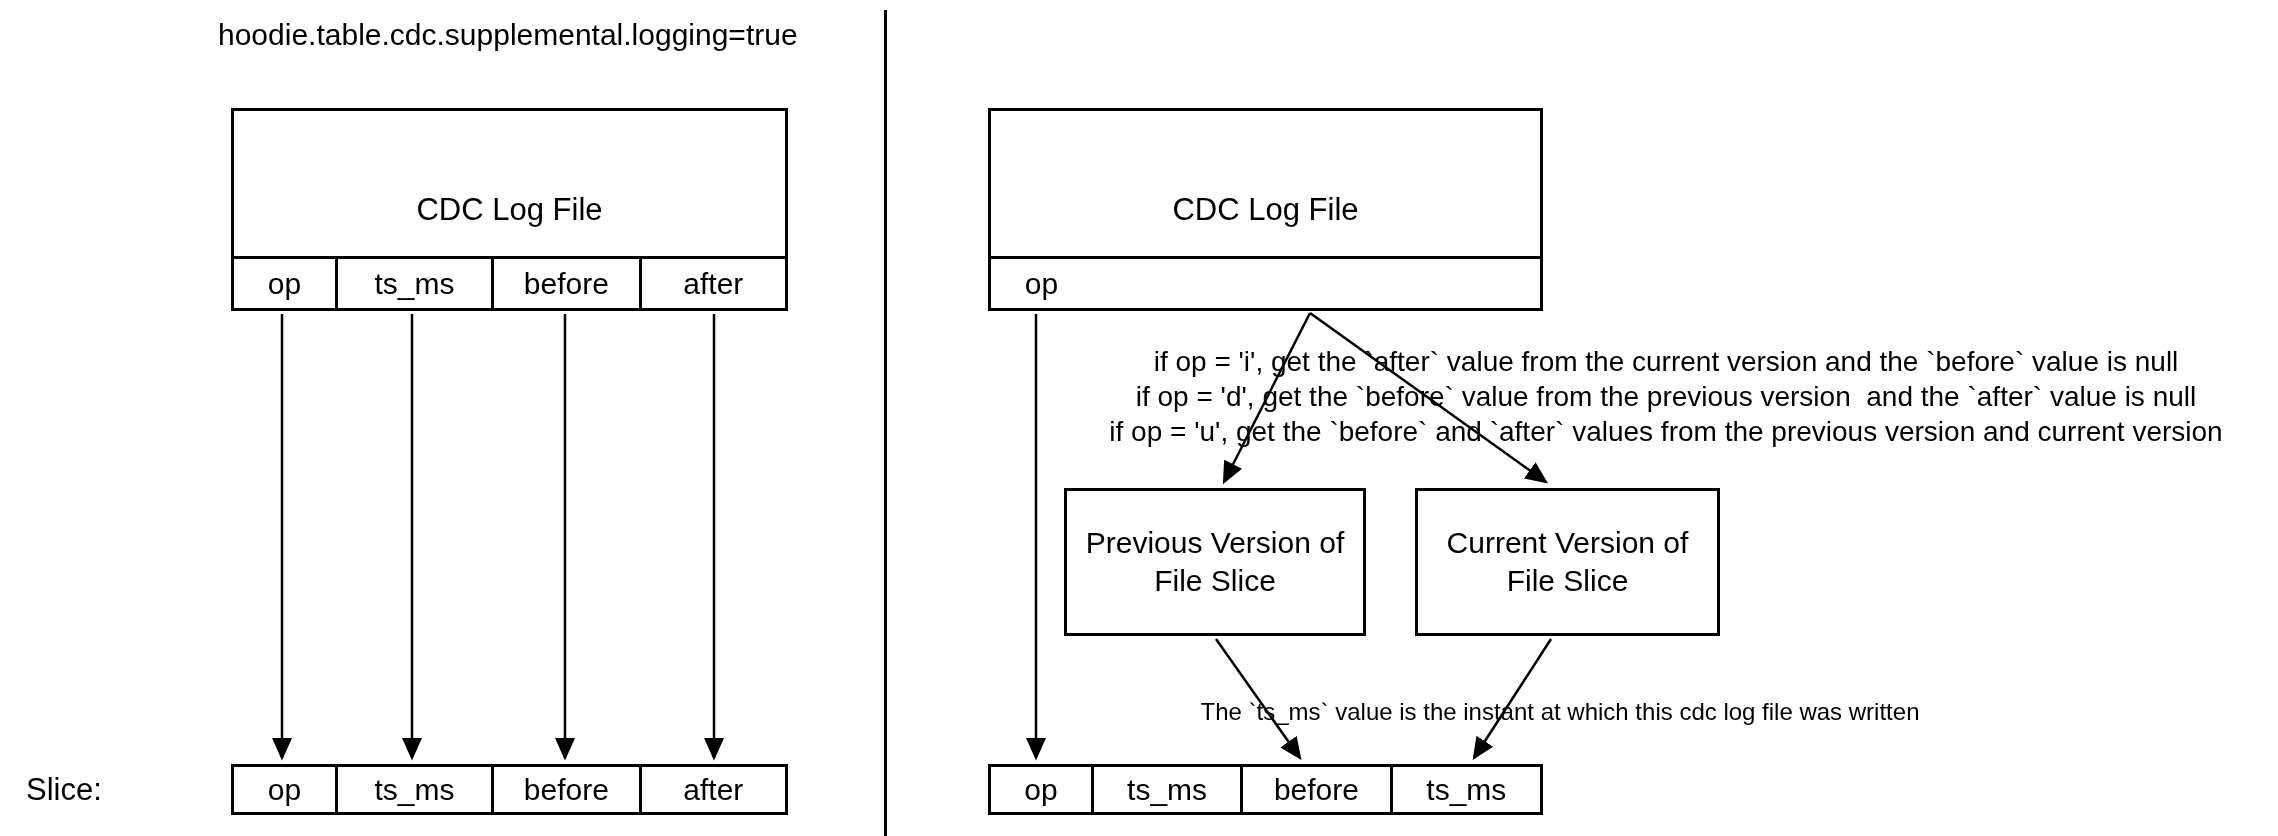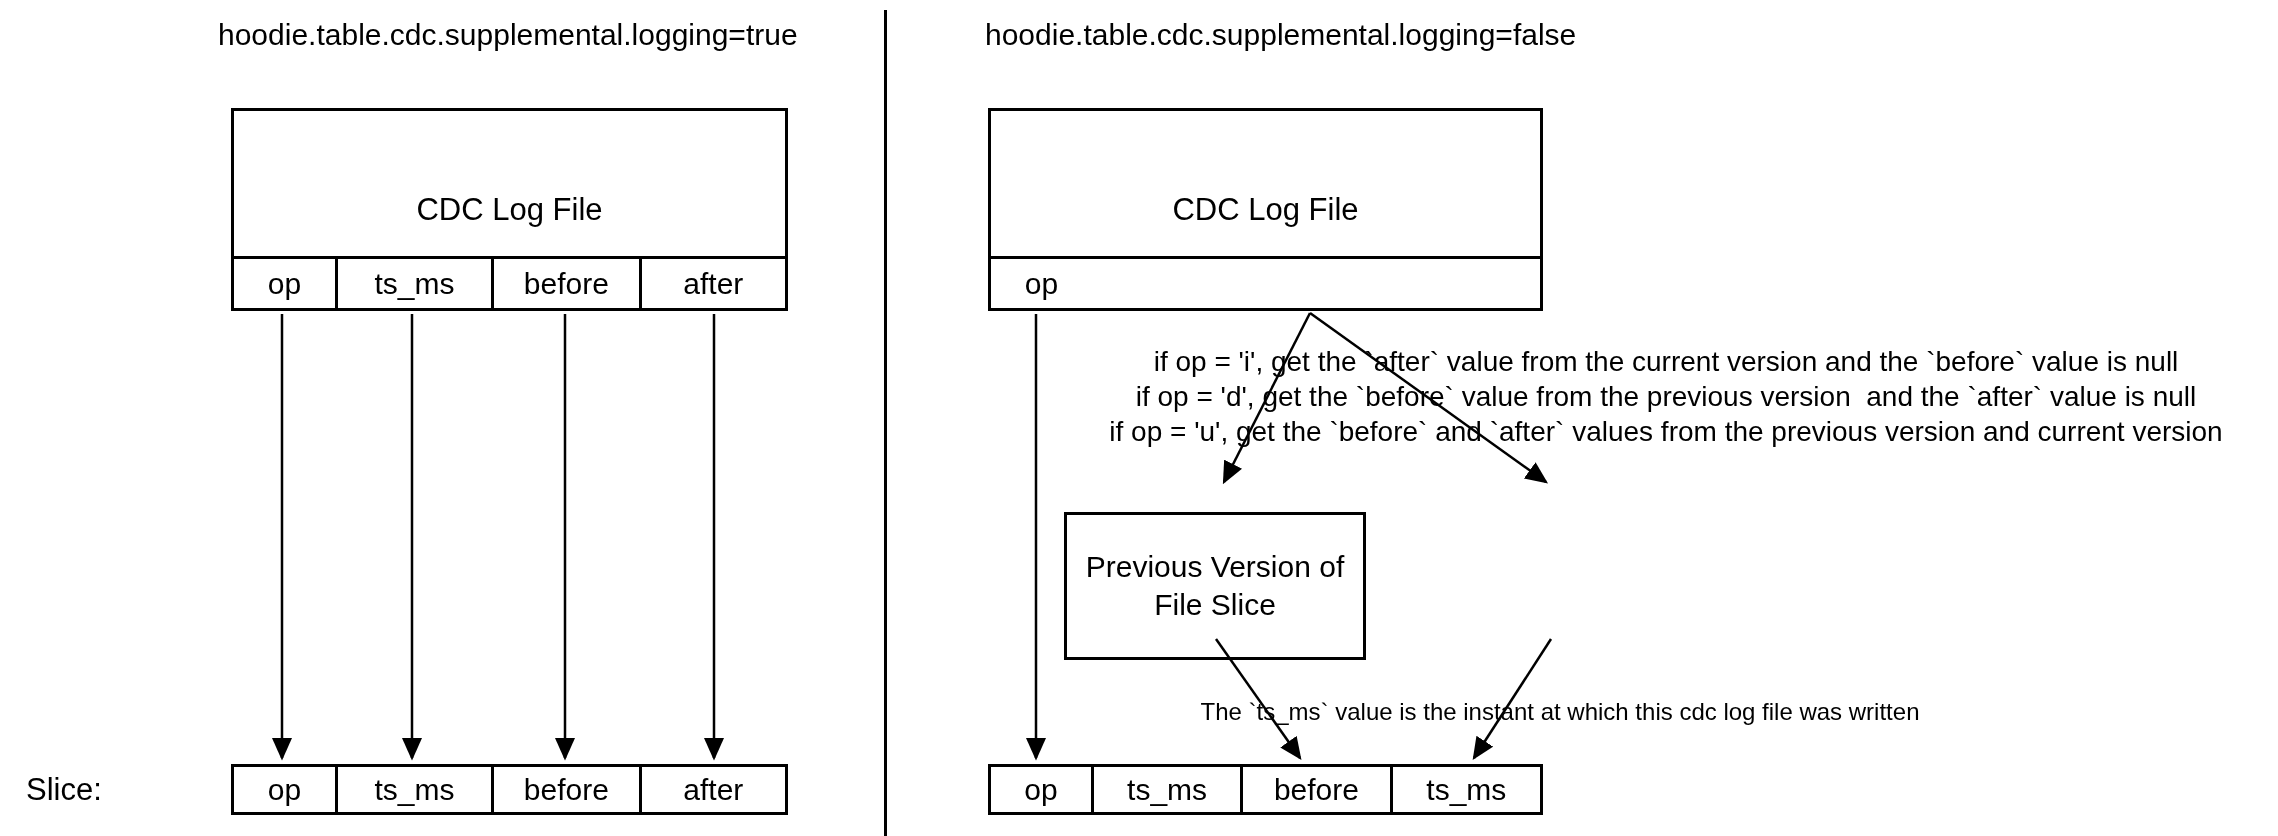--- a/index.html
+++ b/index.html
@@ -110,21 +110,21 @@
     top: 344px;
     width: 1280px;
     text-align: center;
     font-size: 28px;
     line-height: 35px;
   }
   .rules-block .rule-line { white-space: pre; }
 
   .file-slice-box {
     position: absolute;
-    top: 512px;
+    top: 488px;
     height: 148px;
     border: 3px solid #000;
     box-sizing: border-box;
     background: #fff;
     display: flex;
     align-items: center;
     justify-content: center;
     text-align: center;
     font-size: 30px;
     line-height: 38px;
@@ -177,37 +177,37 @@
 
   <div class="output-row" style="left:231px; width:557px;">
     <div class="cell" style="width:102px;">op</div>
     <div class="cell" style="width:158px;">ts_ms</div>
     <div class="cell" style="width:149px;">before</div>
     <div class="cell" style="width:148px;">after</div>
   </div>
 
   <div class="divider"></div>
 
-  <div class="config-title" style="left:985px;">hoodie.table.cdc.supplemental.logging=false</div>
 
   <div class="cdc-box" style="left:988px; width:555px;">
     <div class="box-header">CDC Log File</div>
     <div class="col-row">
       <div class="cell" style="width:101px;">op</div>
     </div>
   </div>
 
   <div class="rules-block">
     <div class="rule-line">if op = 'i', get the `after` value from the current version and the `before` value is null</div>
     <div class="rule-line">if op = 'd', get the `before` value from the previous version  and the `after` value is null</div>
     <div class="rule-line">if op = 'u', get the `before` and `after` values from the previous version and current version</div>
   </div>
 
   <div class="file-slice-box" id="prev-box">Previous Version of File Slice</div>
 
+  <div class="file-slice-box" id="curr-box">Current Version of File Slice</div>
 
   <div class="ts-note">The `ts_ms` value is the instant at which this cdc log file was written</div>
 
   <div class="output-row" style="left:988px; width:555px;">
     <div class="cell" style="width:101px;">op</div>
     <div class="cell" style="width:151px;">ts_ms</div>
     <div class="cell" style="width:151px;">before</div>
     <div class="cell" style="width:152px;">ts_ms</div>
   </div>
 

